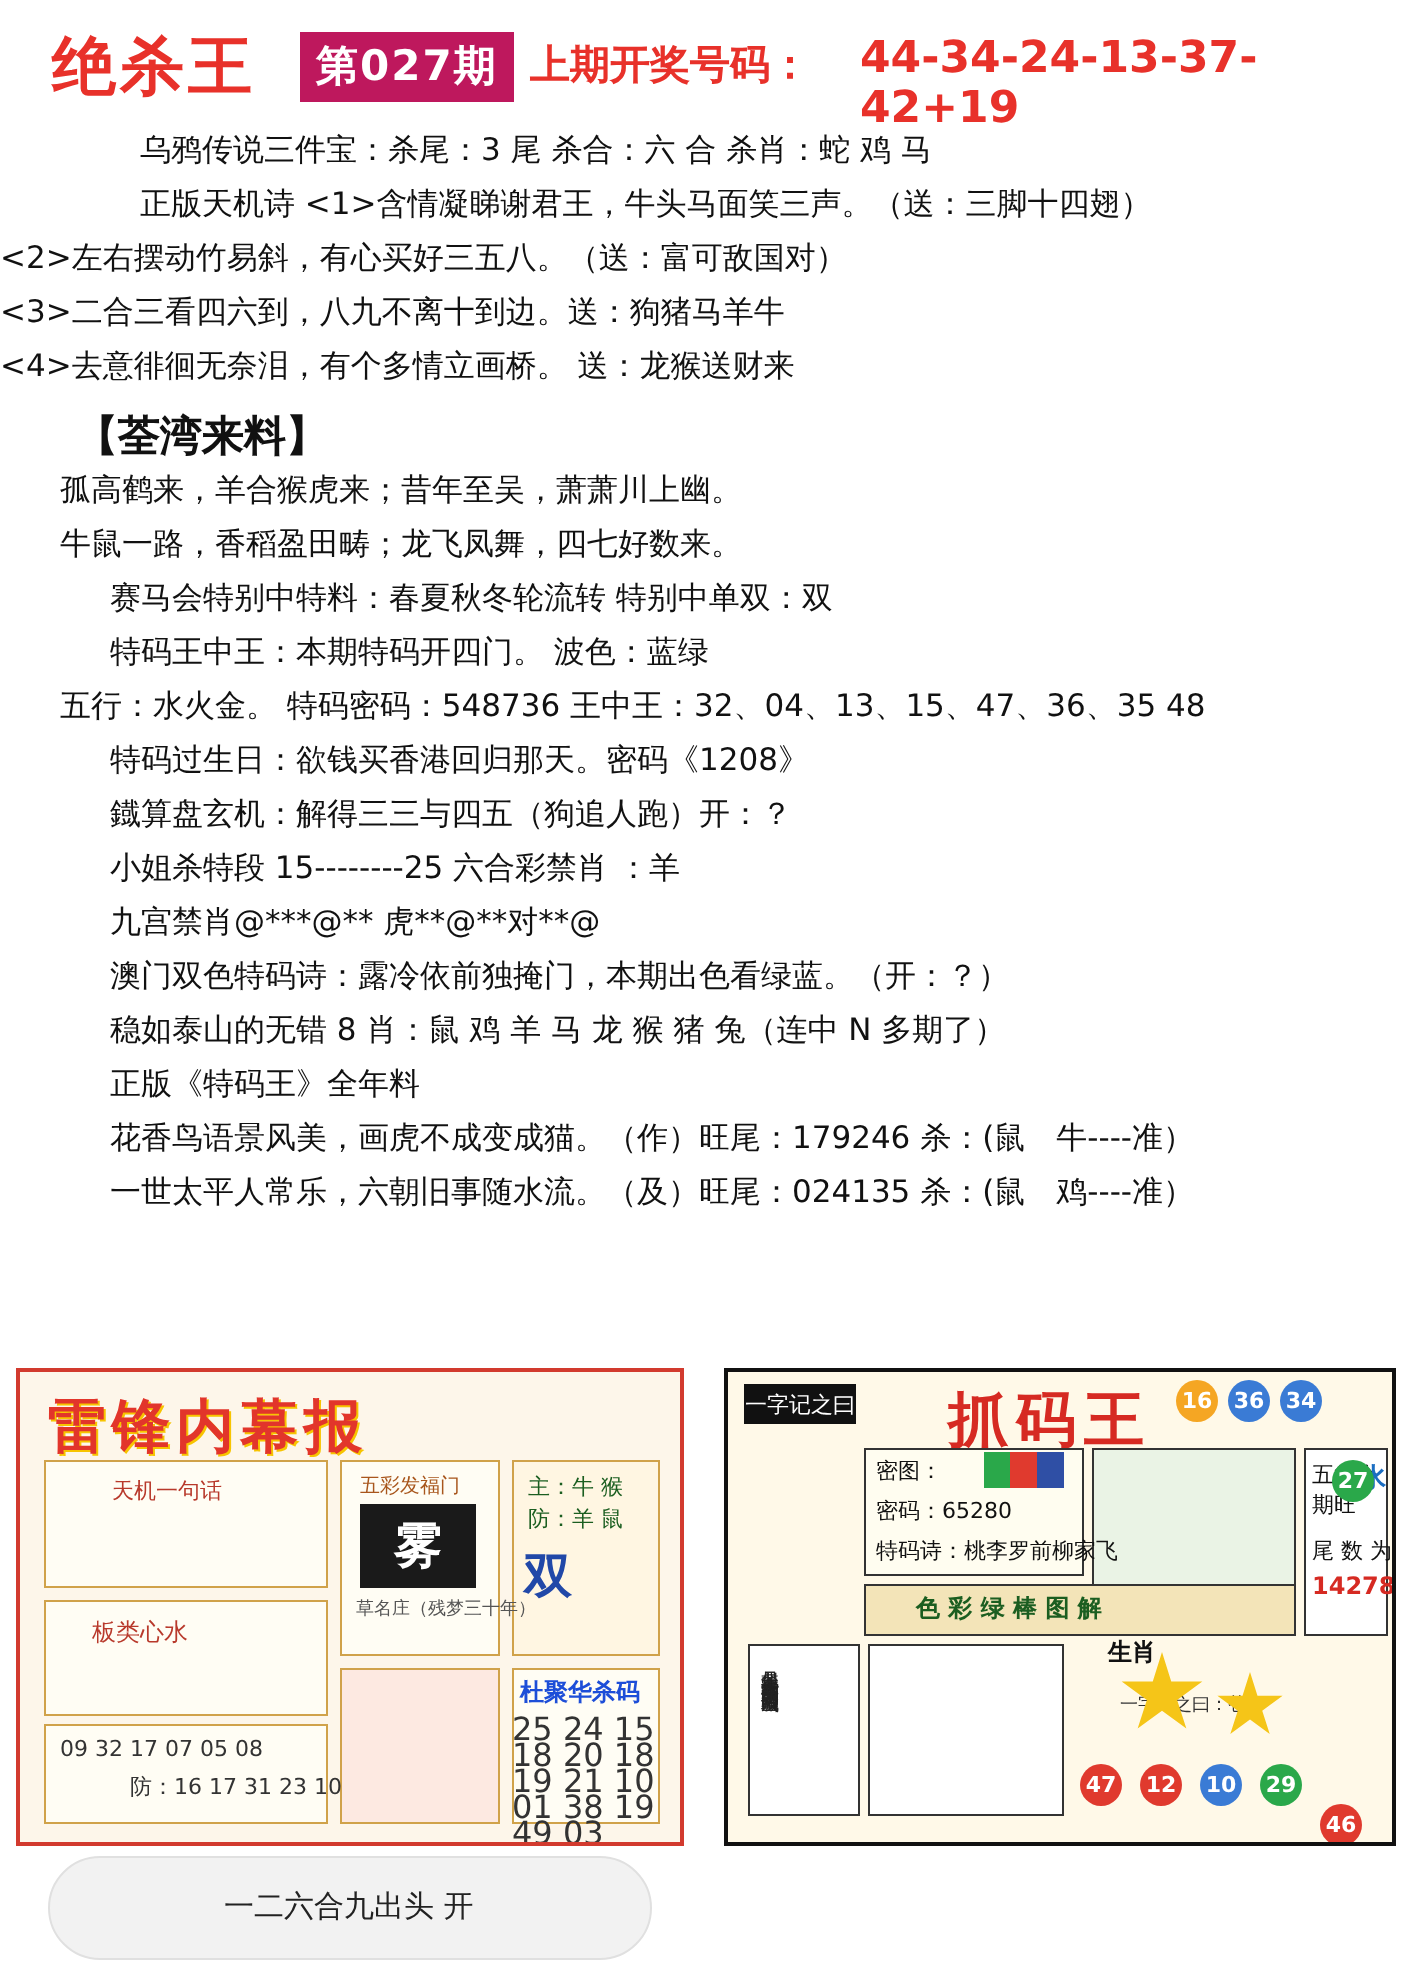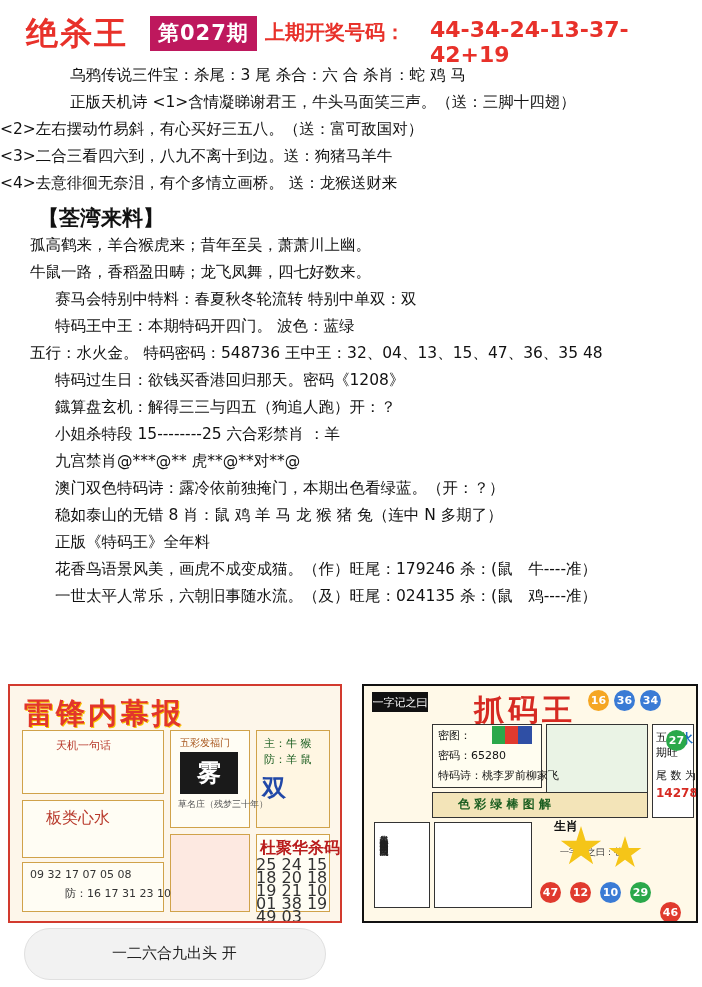--- a/index.html
+++ b/index.html
@@ -87,24 +87,24 @@
     background:#1a1a1a;color:#fff;font-size:24px;font-weight:bold;
     display:flex;align-items:center;justify-content:center;
   }
   .lp-c3{left:168px;top:112px;font-size:9px;color:#555;}
   .lp-r1{left:254px;top:50px;font-size:11px;color:#1b5e20;}
   .lp-r2{left:254px;top:66px;font-size:11px;color:#1b5e20;}
   .lp-shuang{
     position:absolute;left:252px;top:86px;font-size:24px;font-weight:bold;
     color:#2148a8;
   }
-  .lp-c4{left:36px;top:122px;font-size:16px;color:#b8392b;}
+  .lp-c4{left:36px;top:122px;font-size:12px;color:#b8392b;}
   .lp-c5{left:20px;top:182px;font-size:11px;color:#333;}
   .lp-c6{left:20px;top:200px;font-size:11px;color:#333;padding-left:35px;}
-  .lp-c7{left:250px;top:152px;font-size:16px;color:#b91c1c;font-weight:bold;}
+  .lp-c7{left:250px;top:152px;font-size:12px;color:#1d4ed8;font-weight:bold;}
   .lp-grid{position:absolute;left:246px;top:172px;font-size:16px;color:#333;line-height:13px;}
 
   
   .rp-banner{
     position:absolute;left:8px;top:6px;width:56px;height:20px;
     background:#111;color:#fff;font-size:11px;
     display:flex;align-items:center;justify-content:center;
   }
   .rp-title{
     position:absolute;left:110px;top:4px;font-size:30px;font-weight:bold;

